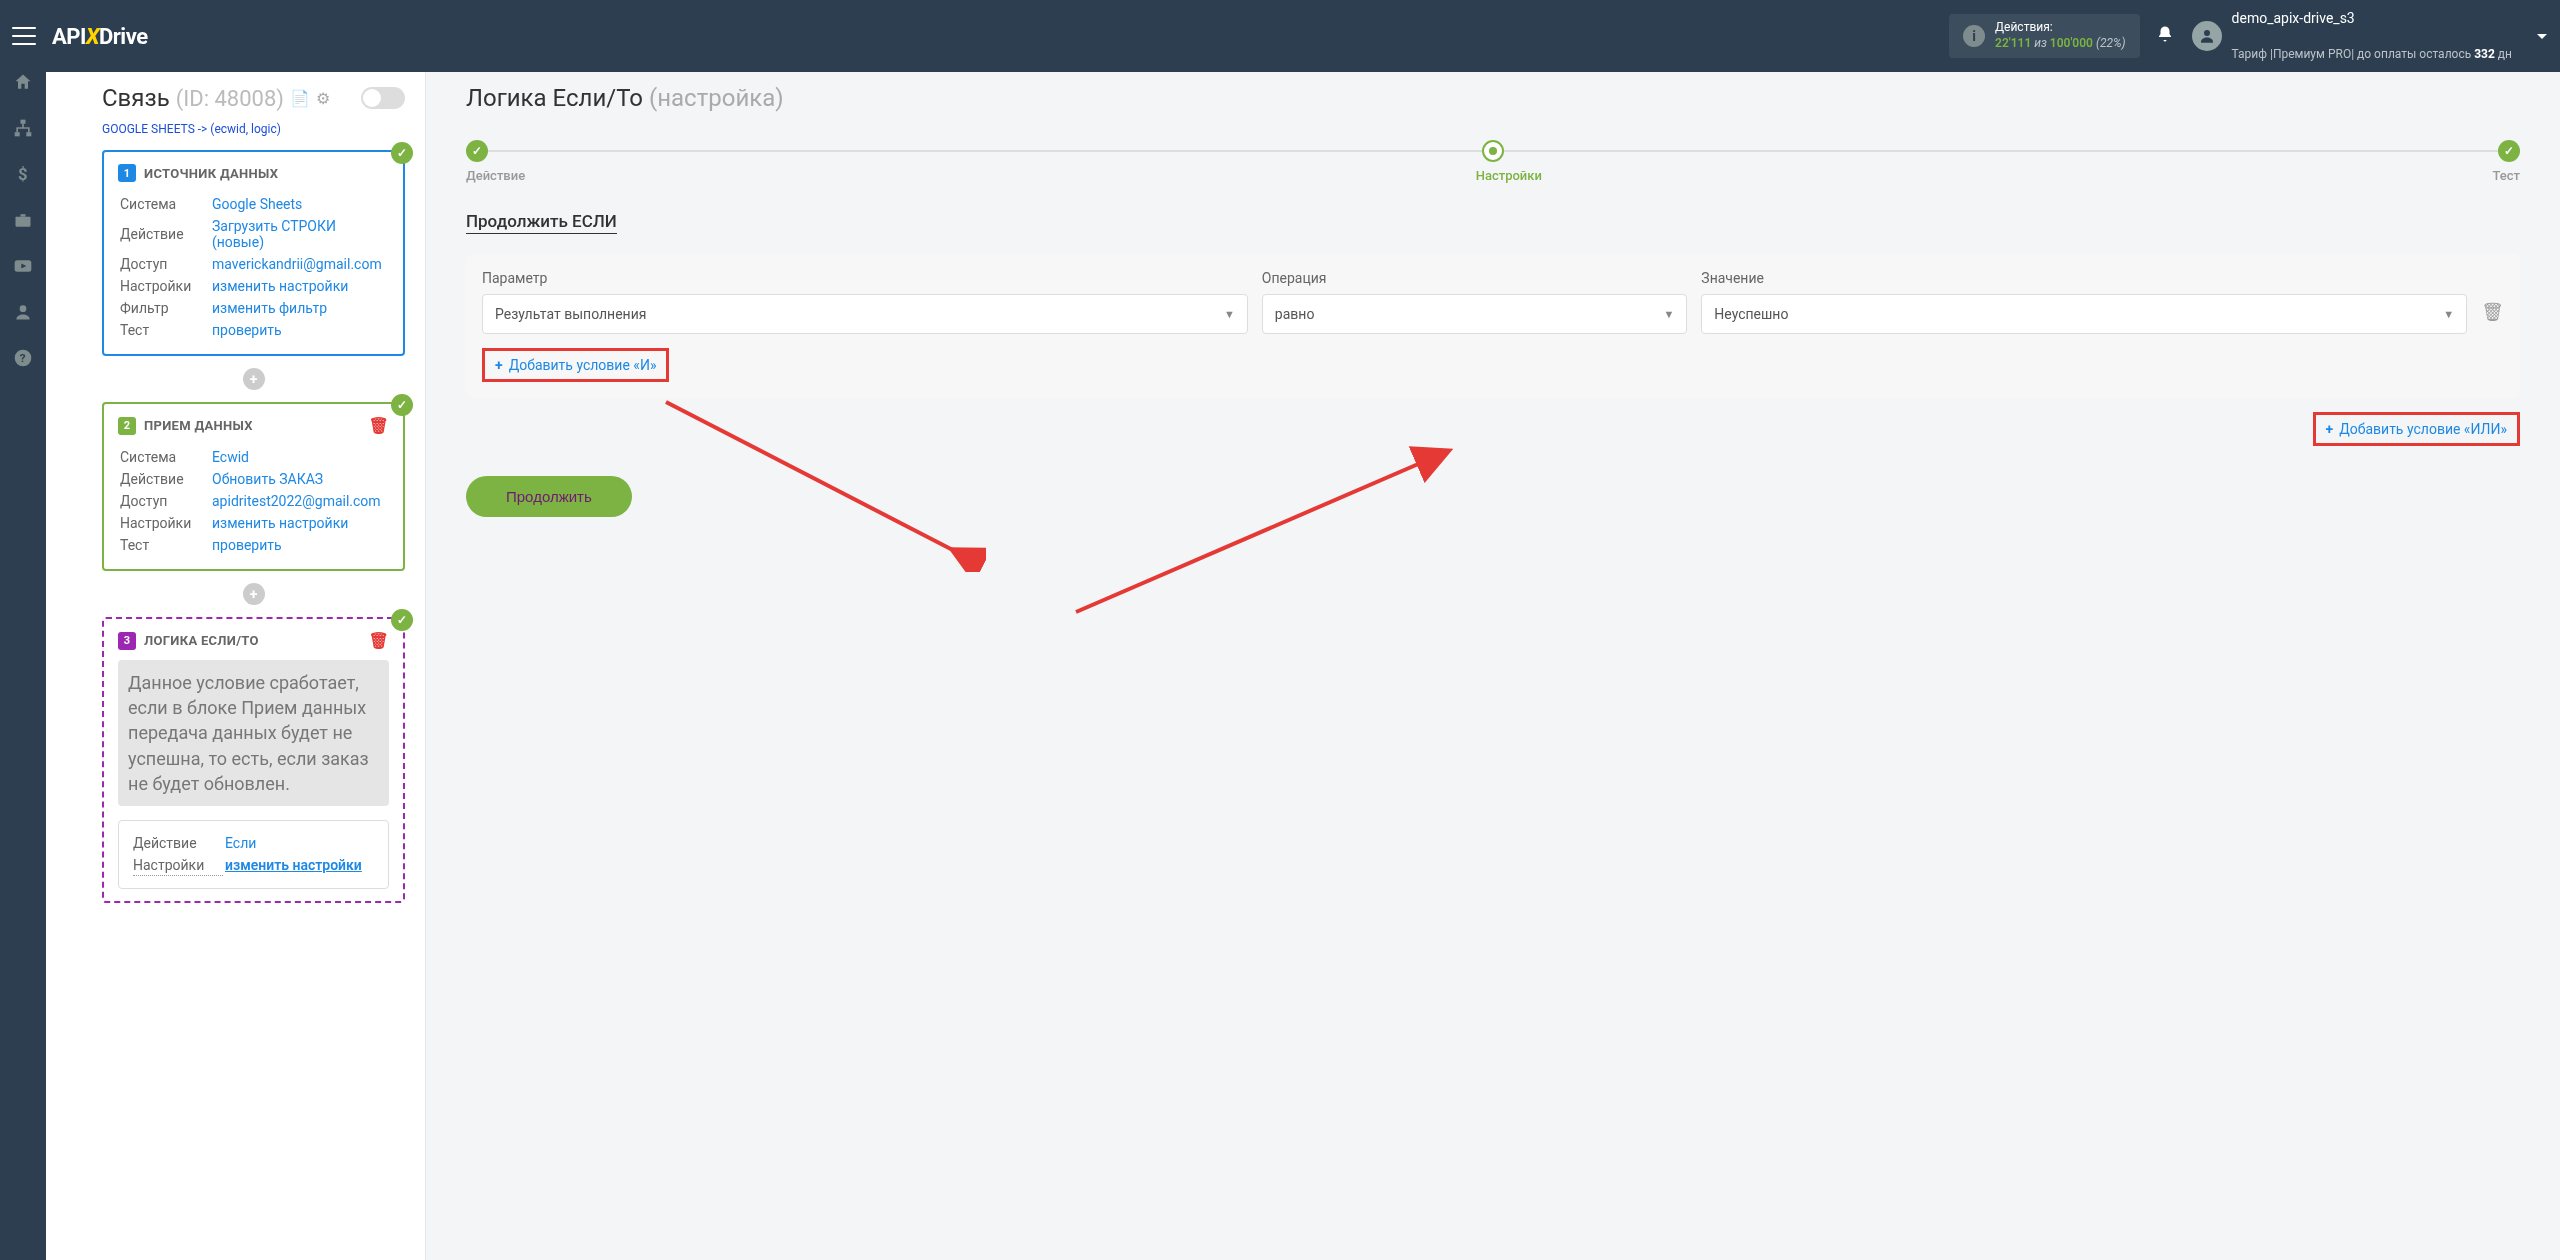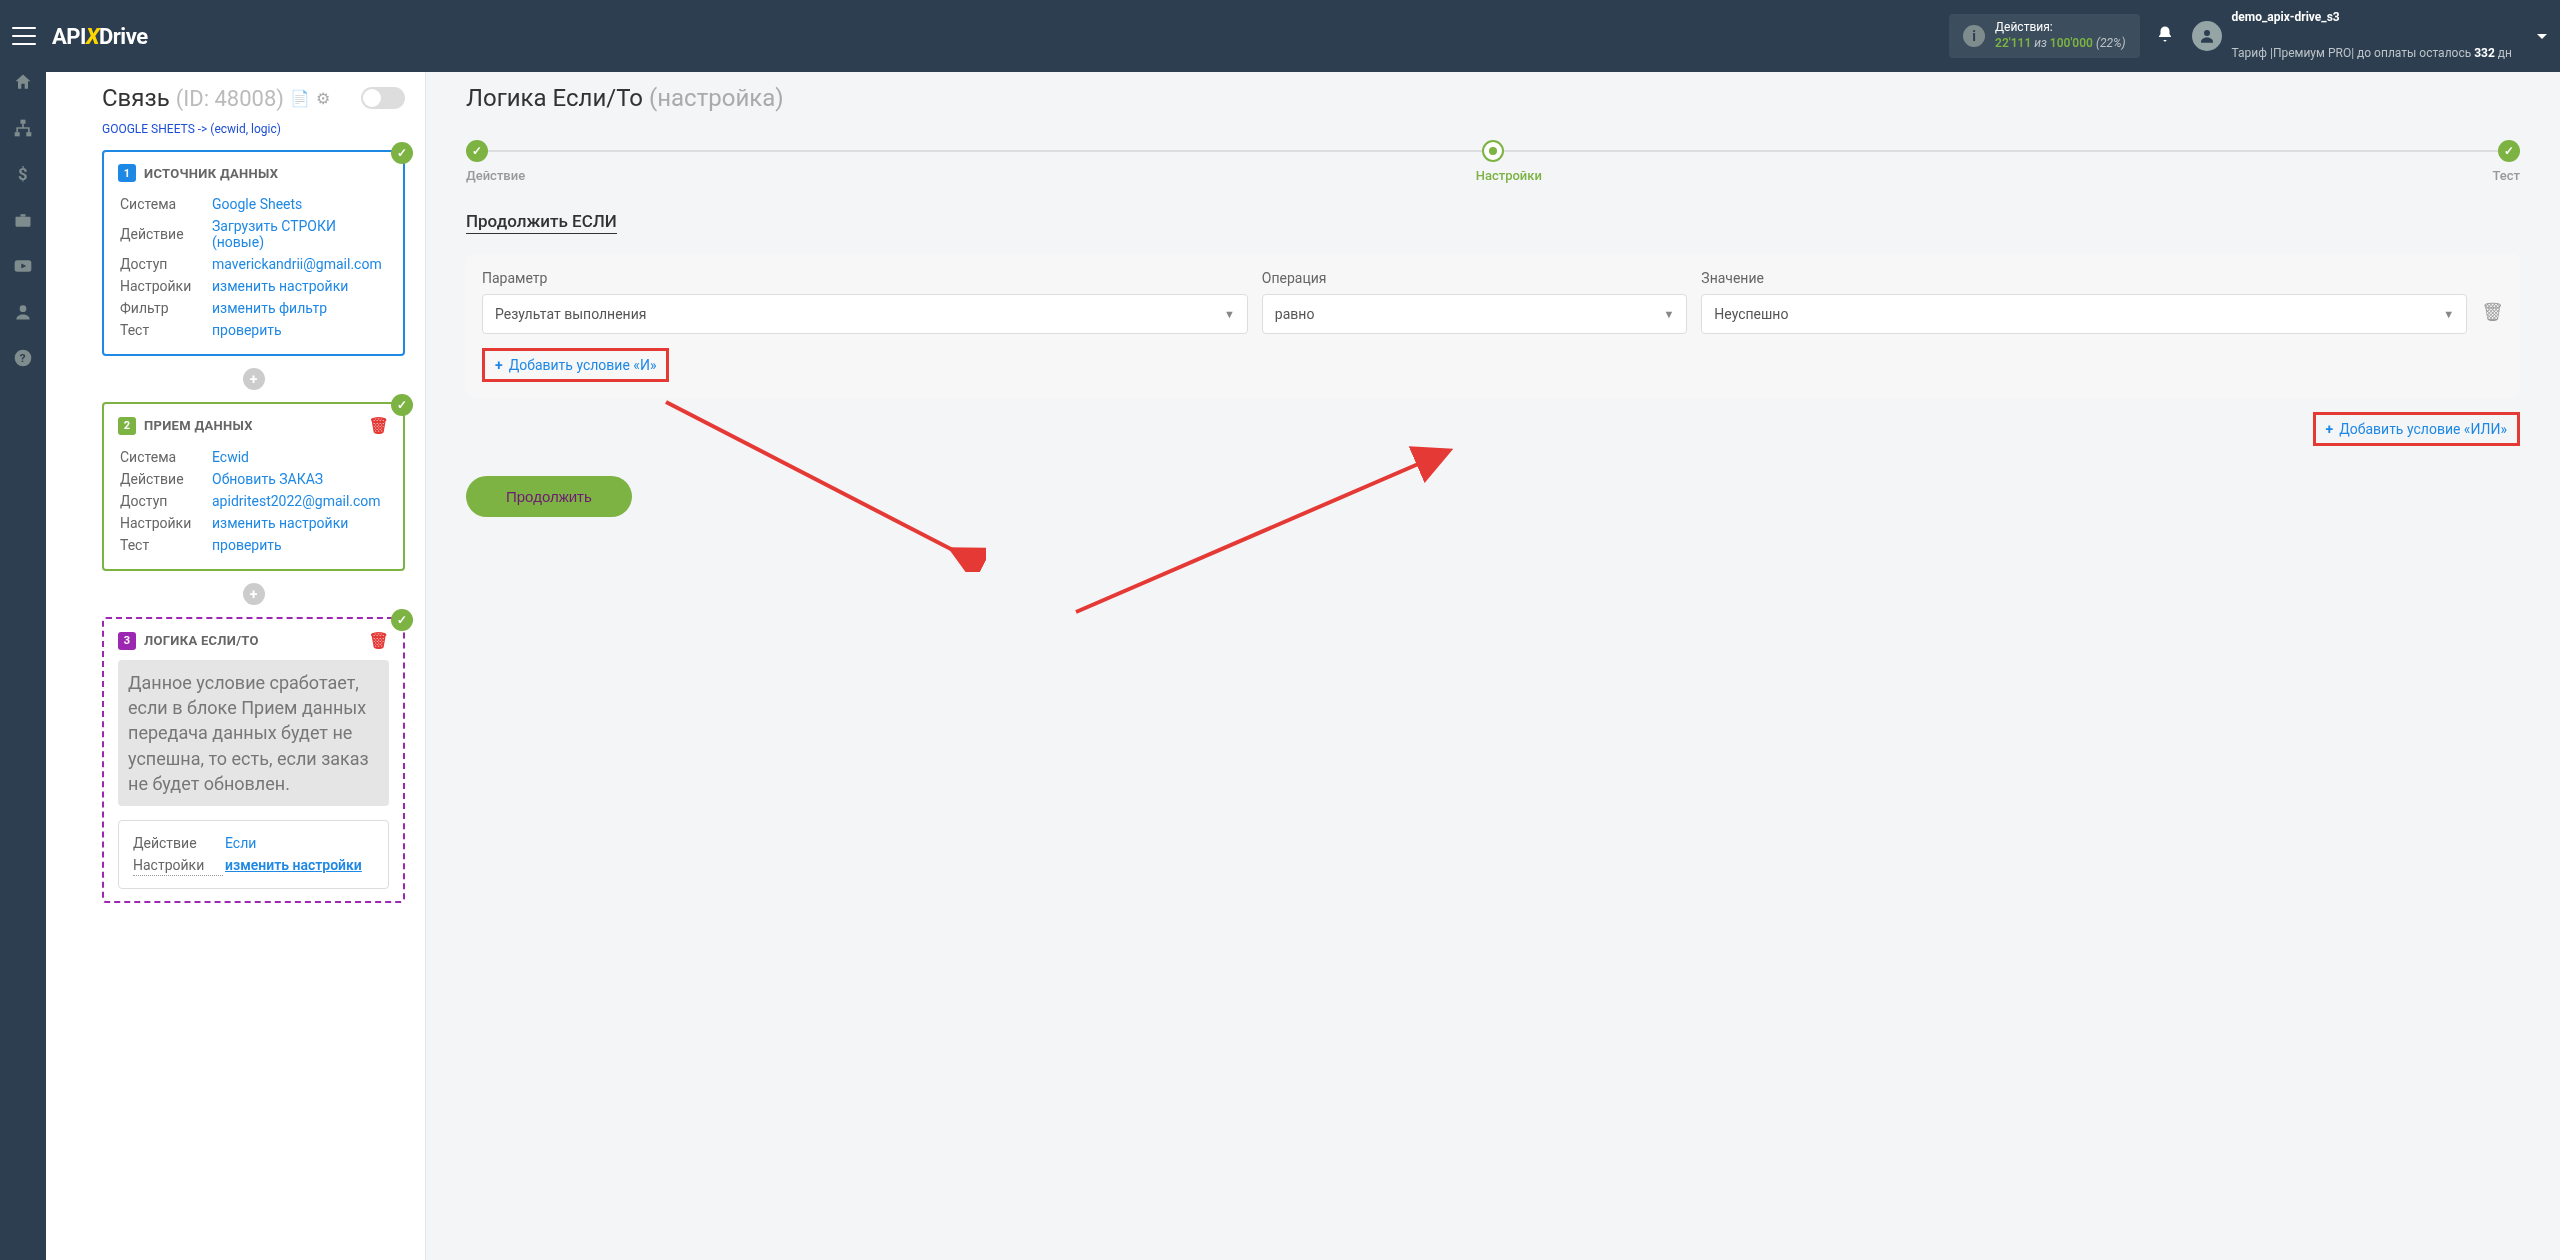--- a/index.html
+++ b/index.html
@@ -14,21 +14,21 @@
 .header-spacer { flex: 1; }
 .actions-box { background: rgba(255,255,255,0.08); border-radius: 4px; padding: 6px 14px; display: flex; align-items: center; gap: 10px; margin-right: 16px; }
 .info-icon { width: 22px; height: 22px; border-radius: 50%; background: #7f8c8d; display: flex; align-items: center; justify-content: center; font-weight: 700; color: #2c3e50; font-size: 14px; }
 .actions-text { font-size: 12px; line-height: 1.3; }
 .actions-green { color: #7cb342; font-weight: 600; }
 .actions-gray { color: #bdc3c7; font-style: italic; }
 .bell-icon { font-size: 18px; margin-right: 18px; cursor: pointer; }
 .user-area { display: flex; align-items: center; gap: 10px; }
 .avatar { width: 30px; height: 30px; border-radius: 50%; background: #95a5a6; display: flex; align-items: center; justify-content: center; }
 .user-texts { font-size: 12px; line-height: 1.3; }
-.user-name { font-size: 12px; font-weight: 700; }
+.user-name { font-size: 14px; font-weight: 400; }
 .user-sub { color: #bdc3c7; margin-top: 20px; }
 .user-sub b { color: #fff; }
 .caret-down { margin-left: 14px; cursor: pointer; }
 
 
 .rail { position: fixed; left: 0; top: 54px; bottom: 0; width: 46px; background: #2c3e50; display: flex; flex-direction: column; align-items: center; padding-top: 16px; gap: 22px; }
 .rail-icon { color: #7f8c8d; font-size: 18px; cursor: pointer; width: 24px; height: 24px; display: flex; align-items: center; justify-content: center; }
 
 
 .main { display: flex; margin-left: 46px; padding: 0; }

